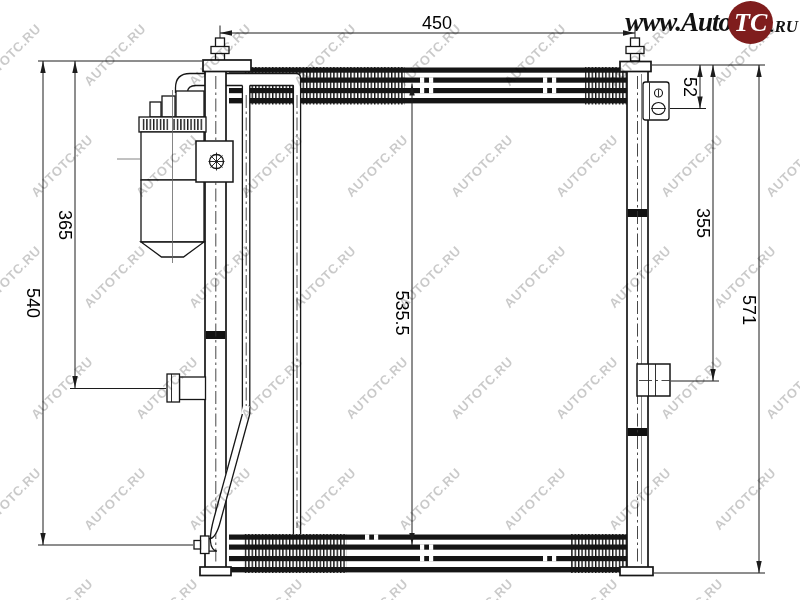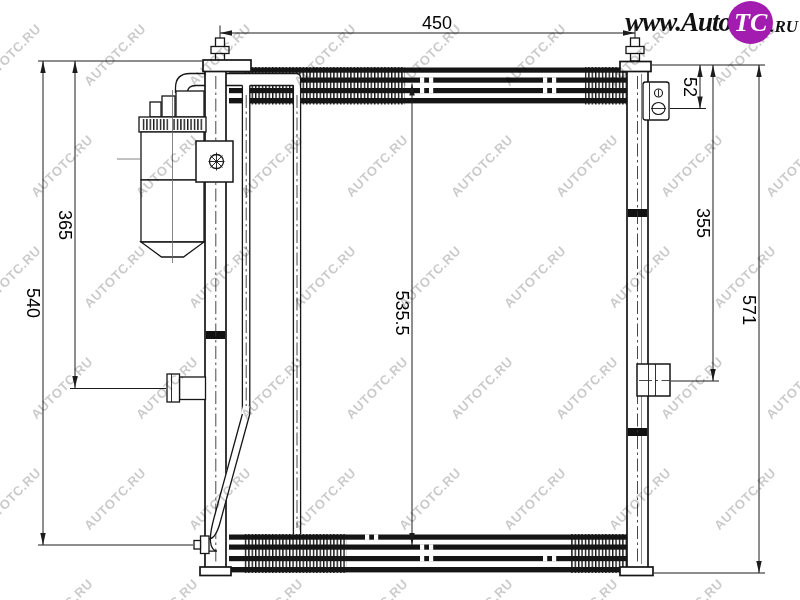--- a/index.html
+++ b/index.html
@@ -247,17 +247,17 @@
       <div class="wm" style="color: rgba(0, 0, 0, 0.21); left: 272px; top: 610px;">AUTOTC.RU</div>
       <div class="wm" style="color: rgba(0, 0, 0, 0.21); left: 377px; top: 610px;">AUTOTC.RU</div>
       <div class="wm" style="color: rgba(0, 0, 0, 0.21); left: 482px; top: 610px;">AUTOTC.RU</div>
       <div class="wm" style="color: rgba(0, 0, 0, 0.21); left: 587px; top: 610px;">AUTOTC.RU</div>
       <div class="wm" style="color: rgba(0, 0, 0, 0.21); left: 692px; top: 610px;">AUTOTC.RU</div>
       <div class="wm" style="color: rgba(0, 0, 0, 0.21); left: 797px; top: 610px;">AUTOTC.RU</div>
     </div>
 
 <div class="logo">
   <span class="pre">www.Auto</span>
-  <span class="badge" style="background: #a21caf;">TC</span>
+  <span class="badge" style="background: #7f1d1d;">TC</span>
   <span class="suf">.RU</span>
 </div>
 
 </div>
 
 </body></html>

